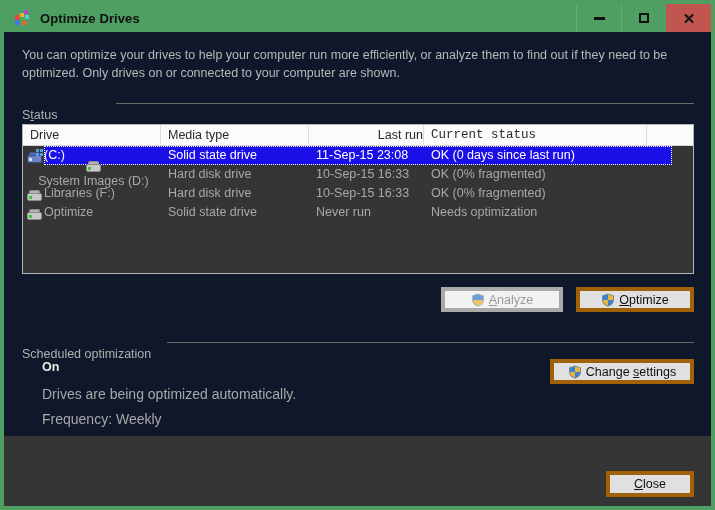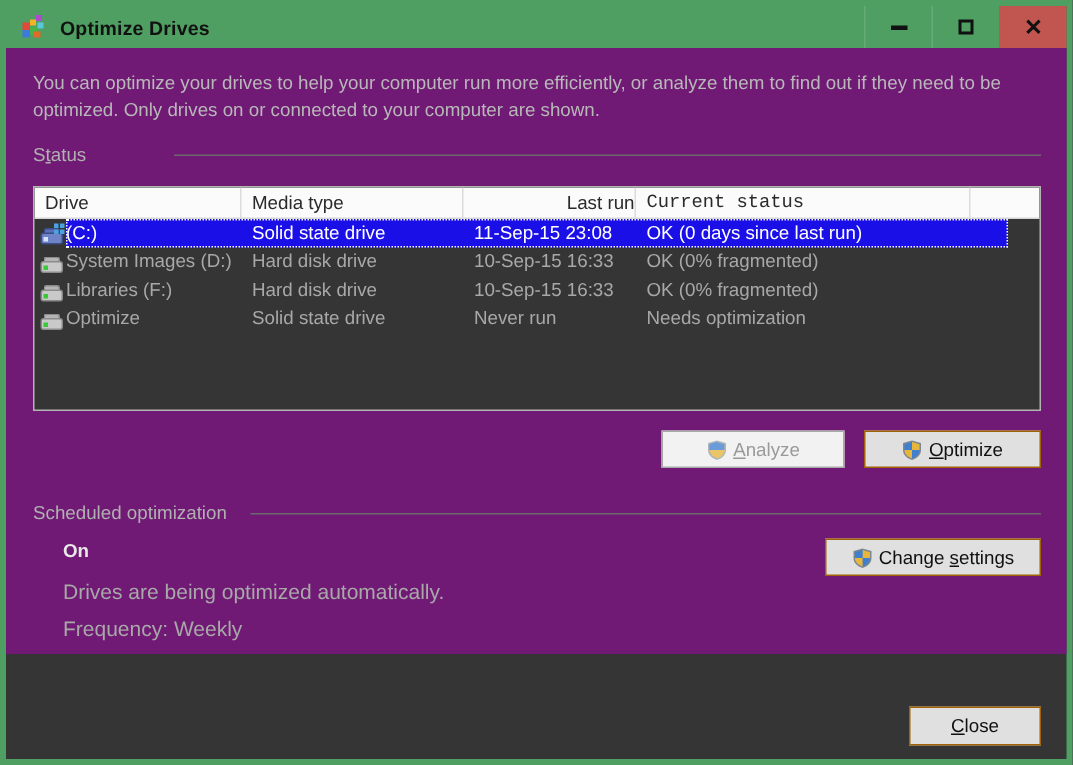--- a/index.html
+++ b/index.html
@@ -70,35 +70,36 @@
   .glyph-close {
     font-size: 15px; font-weight: bold; color: #111;
     line-height: 1;
   }
   
   .client {
     position: absolute;
     left: 0; top: 28px;
     width: 707px;
     height: 404px;
-    background: #701a75;
+    background: #0f172a;
   }
   .desc {
     position: absolute;
     left: 18px; top: 14px;
     width: 652px;
     font-size: 12.5px;
     color: #b8b8b8;
     line-height: 18px;
   }
   
   .group-label {
     position: absolute;
     font-size: 12.5px;
     color: #b0b0b0;
+    margin-top: 12px;
   }
   .group-rule {
     position: absolute;
     height: 1px;
     background: #6a6a6a;
   }
   .u { text-decoration: underline; }
 
   
   .listview {
@@ -209,21 +210,21 @@
   }
   .flag i:nth-child(1) { left: 0; top: 0; background: #4aa3e0; }
   .flag i:nth-child(2) { left: 4px; top: 0; background: #4aa3e0; }
   .flag i:nth-child(3) { left: 0; top: 4px; background: #4aa3e0; }
   .flag i:nth-child(4) { left: 4px; top: 4px; background: #4aa3e0; }
 
   
   .btn {
     position: absolute;
     background: #e0e0e0;
-    border: 1px solid #a16207;
+    border: 4px solid #a16207;
     box-sizing: border-box;
     font-size: 12.5px;
     color: #101010;
     display: flex;
     align-items: center;
     justify-content: center;
     gap: 4px;
     cursor: default;
   }
   .btn.disabled {
@@ -317,21 +318,21 @@
                 </span>
             </span>
             <span>(C:)</span>
           </div>
           <div class="cell" style="width:148px;">Solid state drive</div>
           <div class="cell" style="width:115px;">11-Sep-15 23:08</div>
           <div class="cell" style="width:223px;">OK (0 days since last run)</div>
         </div>
 
         <div class="lv-row">
-          <div class="cell drive" style="width:138px;">
+          <div class="cell drive" style="width:138px;flex-direction:column;">
             <span class="drv-icon">
               <span class="drv-top"></span>
                 <span class="drv-base"></span>
                 <span class="drv-led"></span>
             </span>
             <span>System Images (D:)</span>
           </div>
           <div class="cell" style="width:148px;">Hard disk drive</div>
           <div class="cell" style="width:115px;">10-Sep-15 16:33</div>
           <div class="cell" style="width:223px;">OK (0% fragmented)</div>

